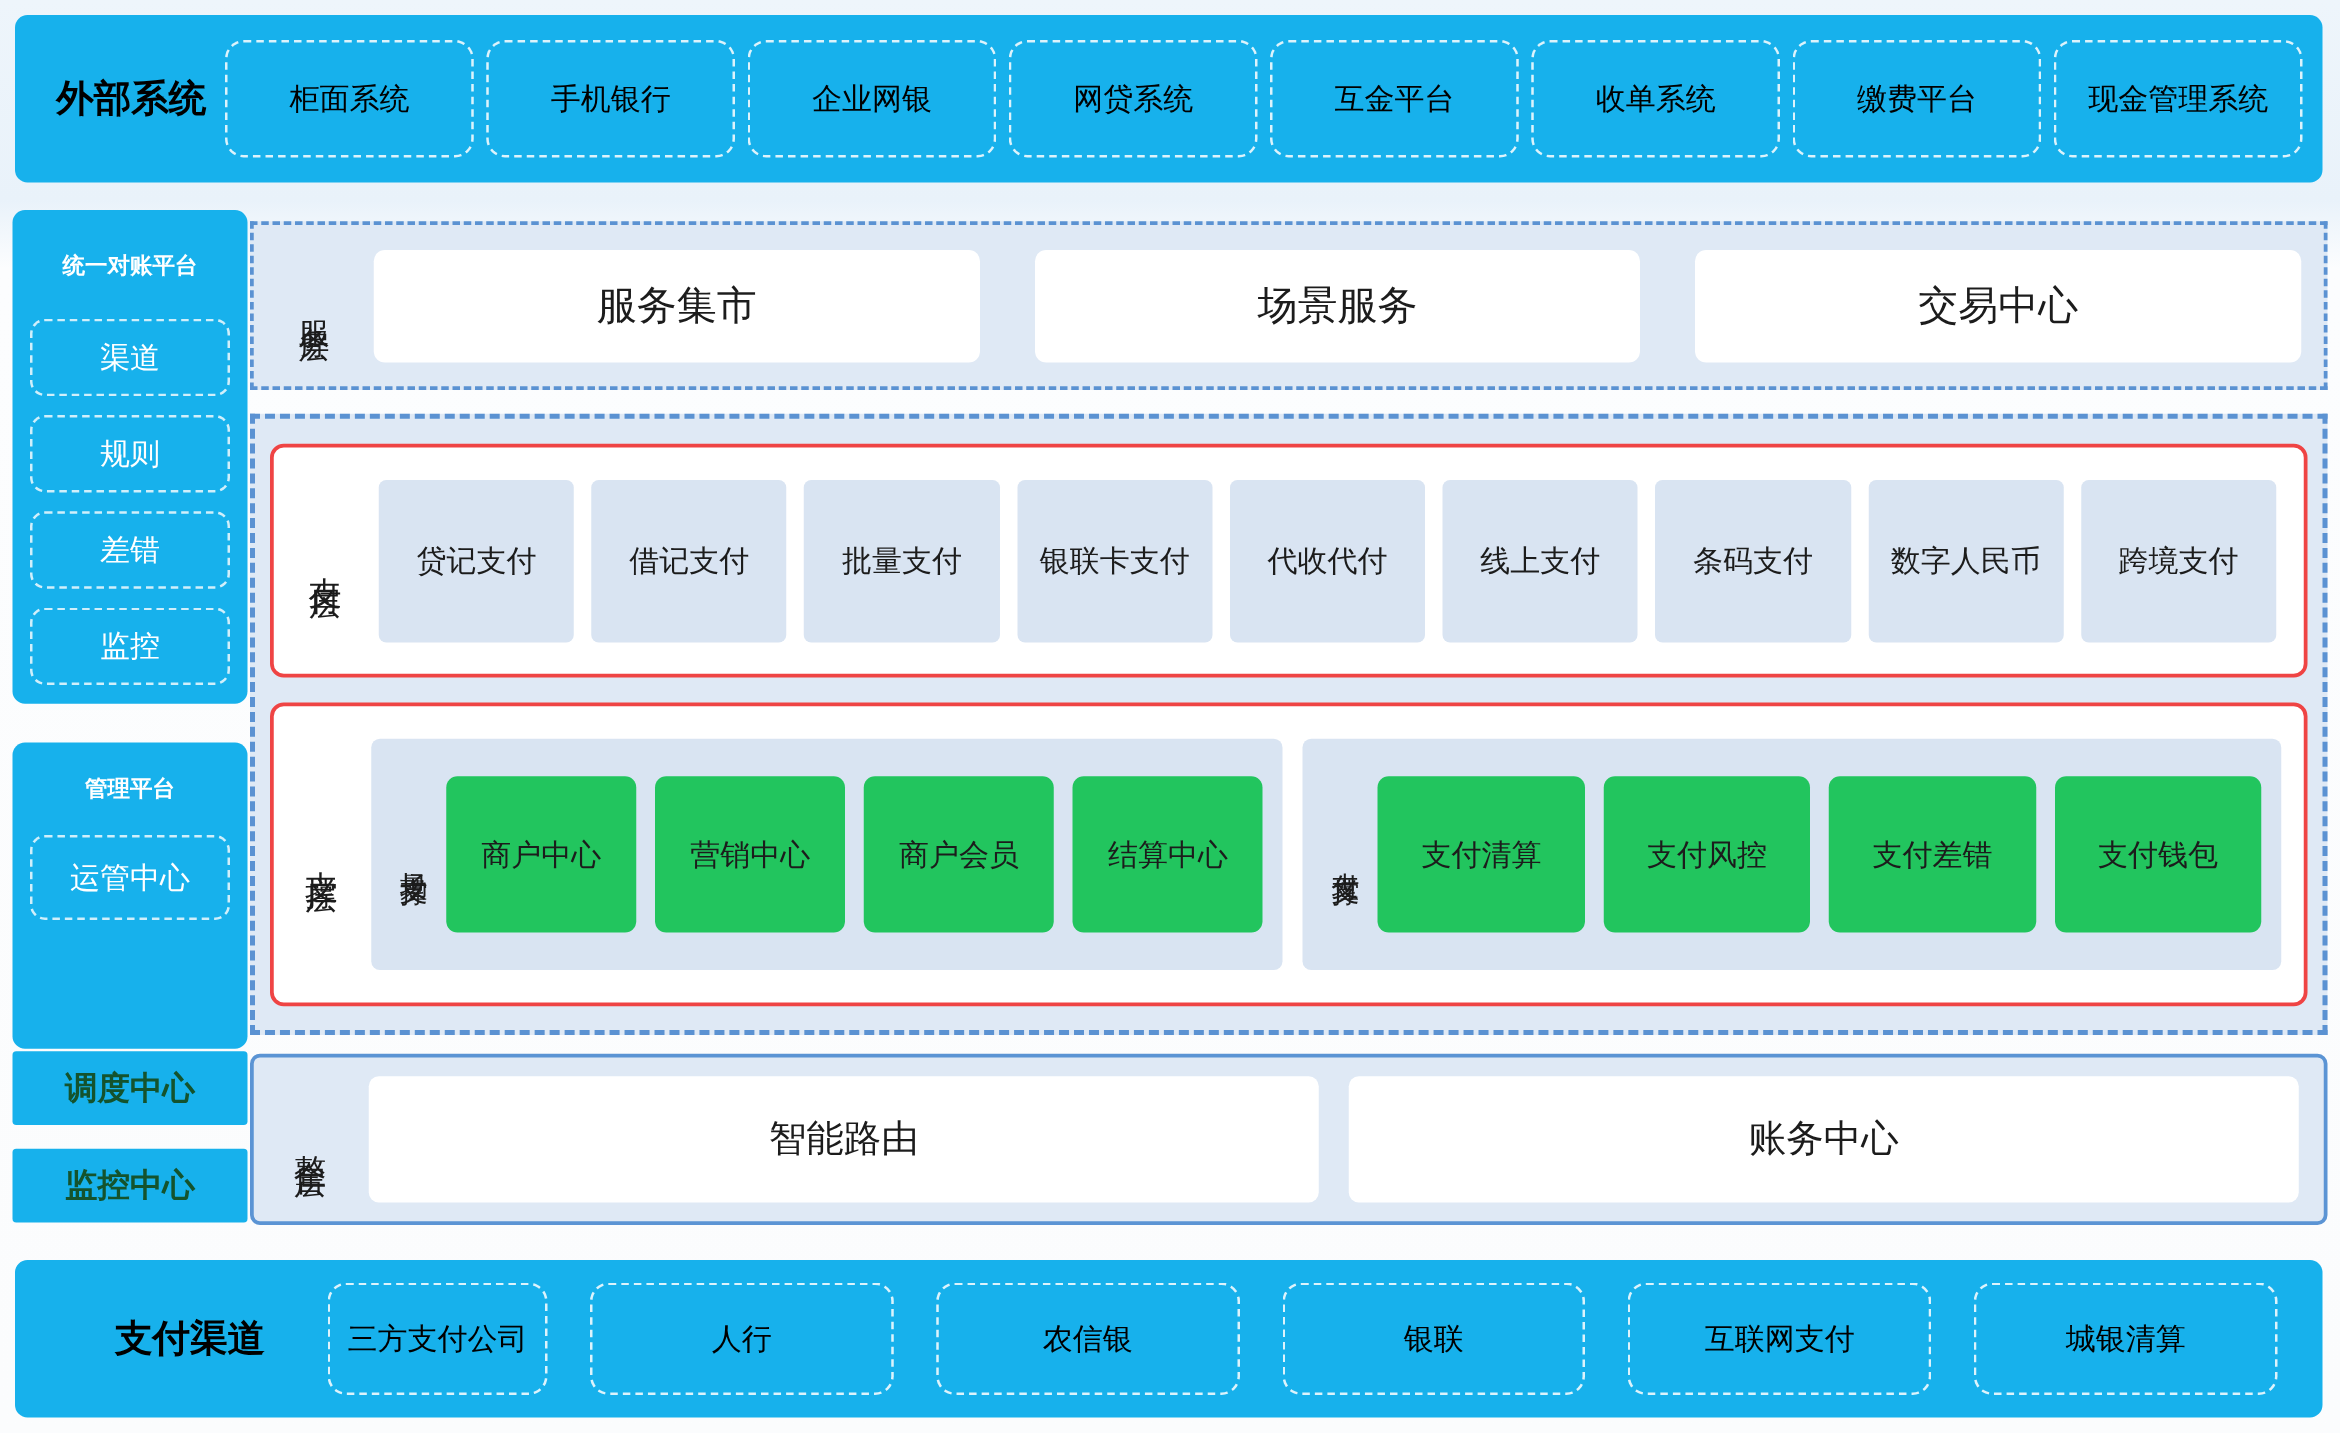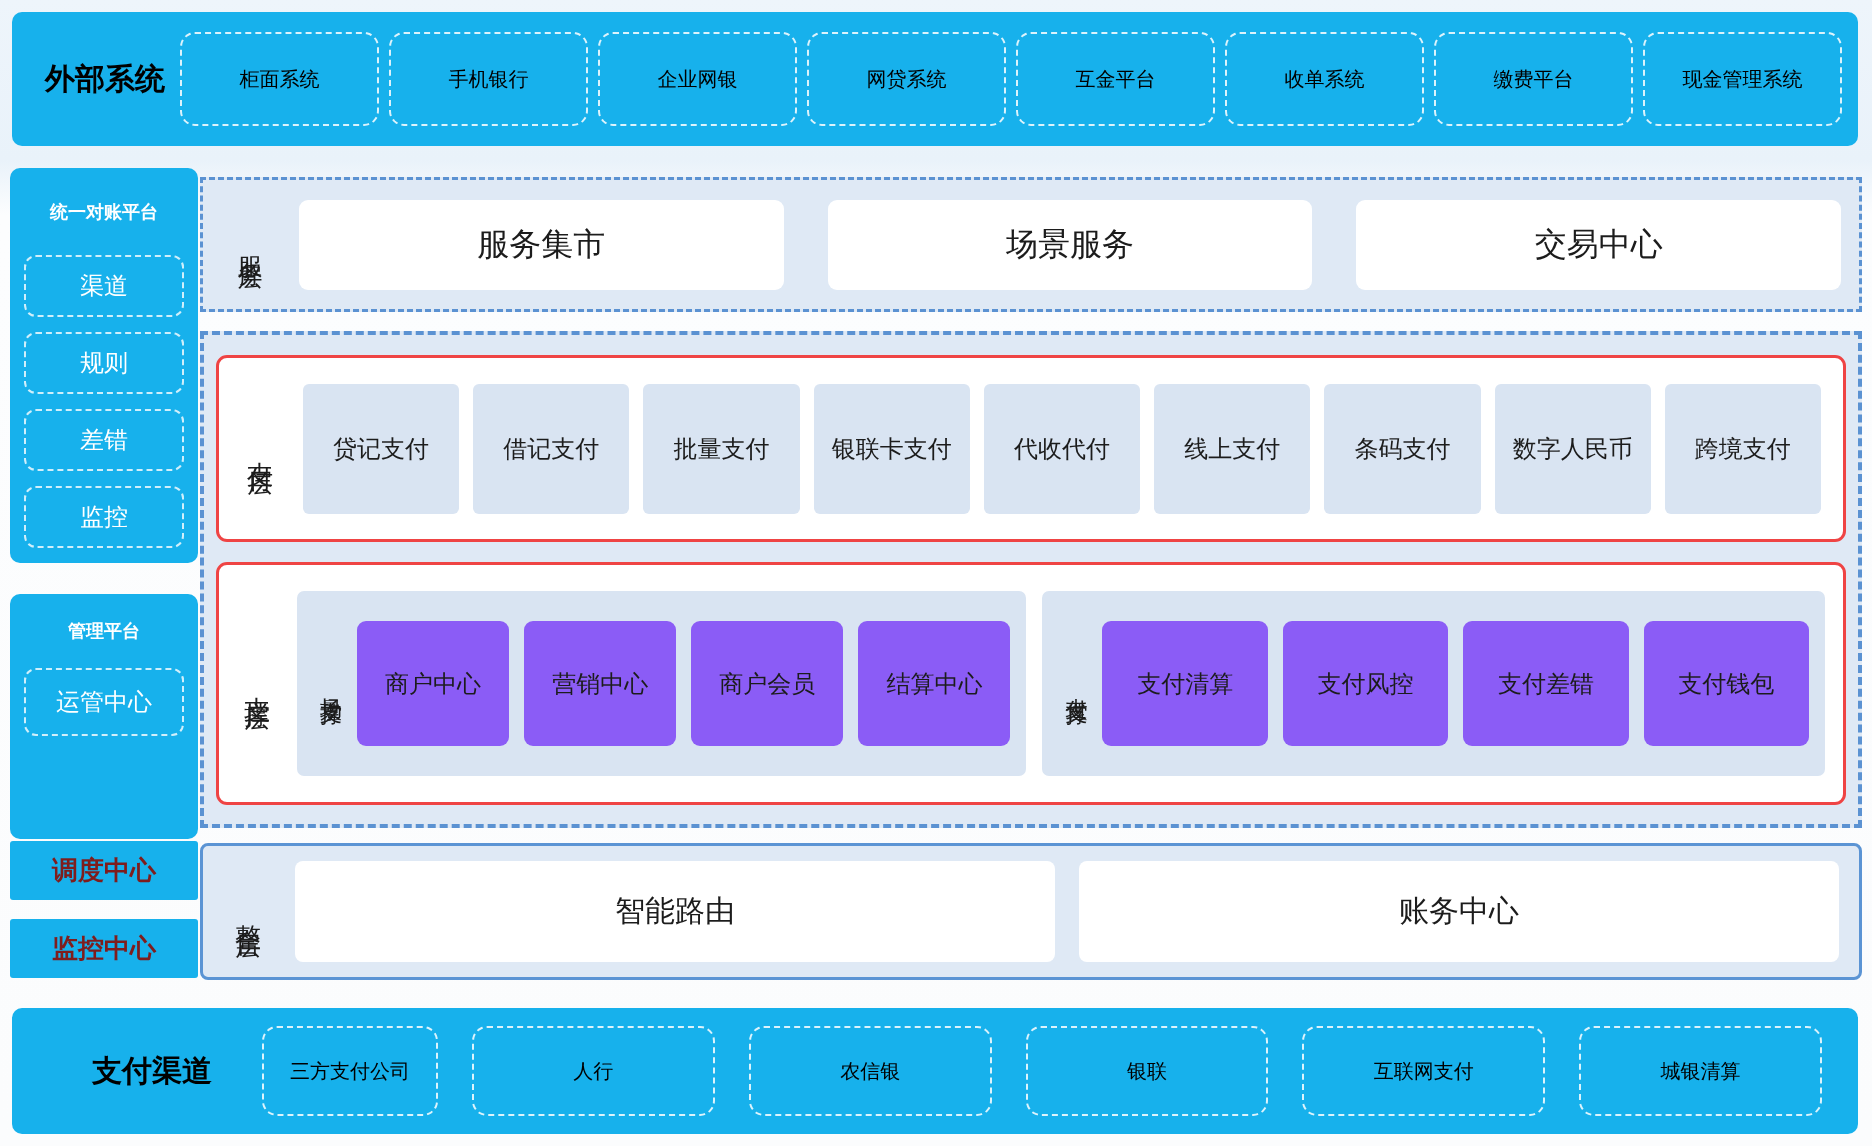--- a/index.html
+++ b/index.html
@@ -29,21 +29,21 @@
   .bar-top .bar-title{ width:168px; padding-left:18px; }
   .bar-bottom .bar-title{ width:250px; padding-left:30px; }
   .bar-items{
     flex:1; display:flex; gap:10px; align-items:center;
     padding-right:16px;
   }
   .bar-bottom .bar-items{ gap:34px; padding-right:36px; }
   .dash-box{
     flex:1; height:94px; border:2px dashed rgba(255,255,255,.85);
     border-radius:15px; display:flex; align-items:center; justify-content:center;
-    font-size:20px; font-weight:500; white-space:nowrap;
+    font-size:24px; font-weight:500; white-space:nowrap;
   }
   .bar-bottom .dash-box{ height:90px; }
   .bar-bottom .dash-box.narrow{ flex:.72; }
   
   .sb-block{
     position:absolute; left:10px; width:188px;
     background:#17b1ec; border-radius:10px; color:#fff;
     display:flex; flex-direction:column; align-items:center;
   }
   .sb-recon{ top:168px; height:395px; }
@@ -55,21 +55,21 @@
   .sb-recon .sb-title{ height:96px; }
   .sb-mgmt .sb-title{ height:74px; }
   .sb-item{
     width:160px; height:62px; border:2px dashed rgba(255,255,255,.8);
     border-radius:12px; display:flex; align-items:center; justify-content:center;
     font-size:24px; margin-bottom:15px; flex:none;
   }
   .sb-mgmt .sb-item{ height:68px; margin-bottom:18px; }
   .sb-solid{
     position:absolute; left:10px; width:188px; height:59px;
-    background:#17b1ec; border-radius:3px; color:#7f1d1d;
+    background:#17b1ec; border-radius:3px; color:#14532d;
     display:flex; align-items:center; justify-content:center;
     font-size:26px; font-weight:bold;
   }
   .sb-solo1{ top:841px; }
   .sb-solo2{ top:919px; }
   
   .v-label{
     writing-mode:vertical-lr; text-orientation:upright;
     color:#1c1c1c; font-size:26px; letter-spacing:5px;
     display:flex; align-items:center; justify-content:center;
@@ -109,21 +109,21 @@
   .sup-groups{ flex:1; display:flex; gap:16px; }
   .sup-group{
     background:#d9e4f2; border-radius:7px; height:185px;
     display:flex; align-items:center; padding:0 16px 0 8px;
   }
   .sup-group .v-label{ width:52px; font-size:22px; letter-spacing:2px; }
   .sup-group-1{ flex:0.93; }
   .sup-group-2{ flex:1; }
   .sup-boxes{ flex:1; display:flex; gap:15px; }
   .sup-box{
-    flex:1; height:125px; background:#8b5cf6; border-radius:9px;
+    flex:1; height:125px; background:#22c55e; border-radius:9px;
     display:flex; align-items:center; justify-content:center;
     font-size:24px; color:#1c1c1c; white-space:nowrap;
   }
   .int-panel{
     position:absolute; left:200px; top:843px; width:1662px; height:137px;
     background:#dfe9f5; border:3px solid #5b94d4; border-radius:8px;
     display:flex; align-items:center; padding-right:20px;
   }
   .int-panel .v-label{ width:92px; }
   .int-boxes{ flex:1; display:flex; gap:24px; }

